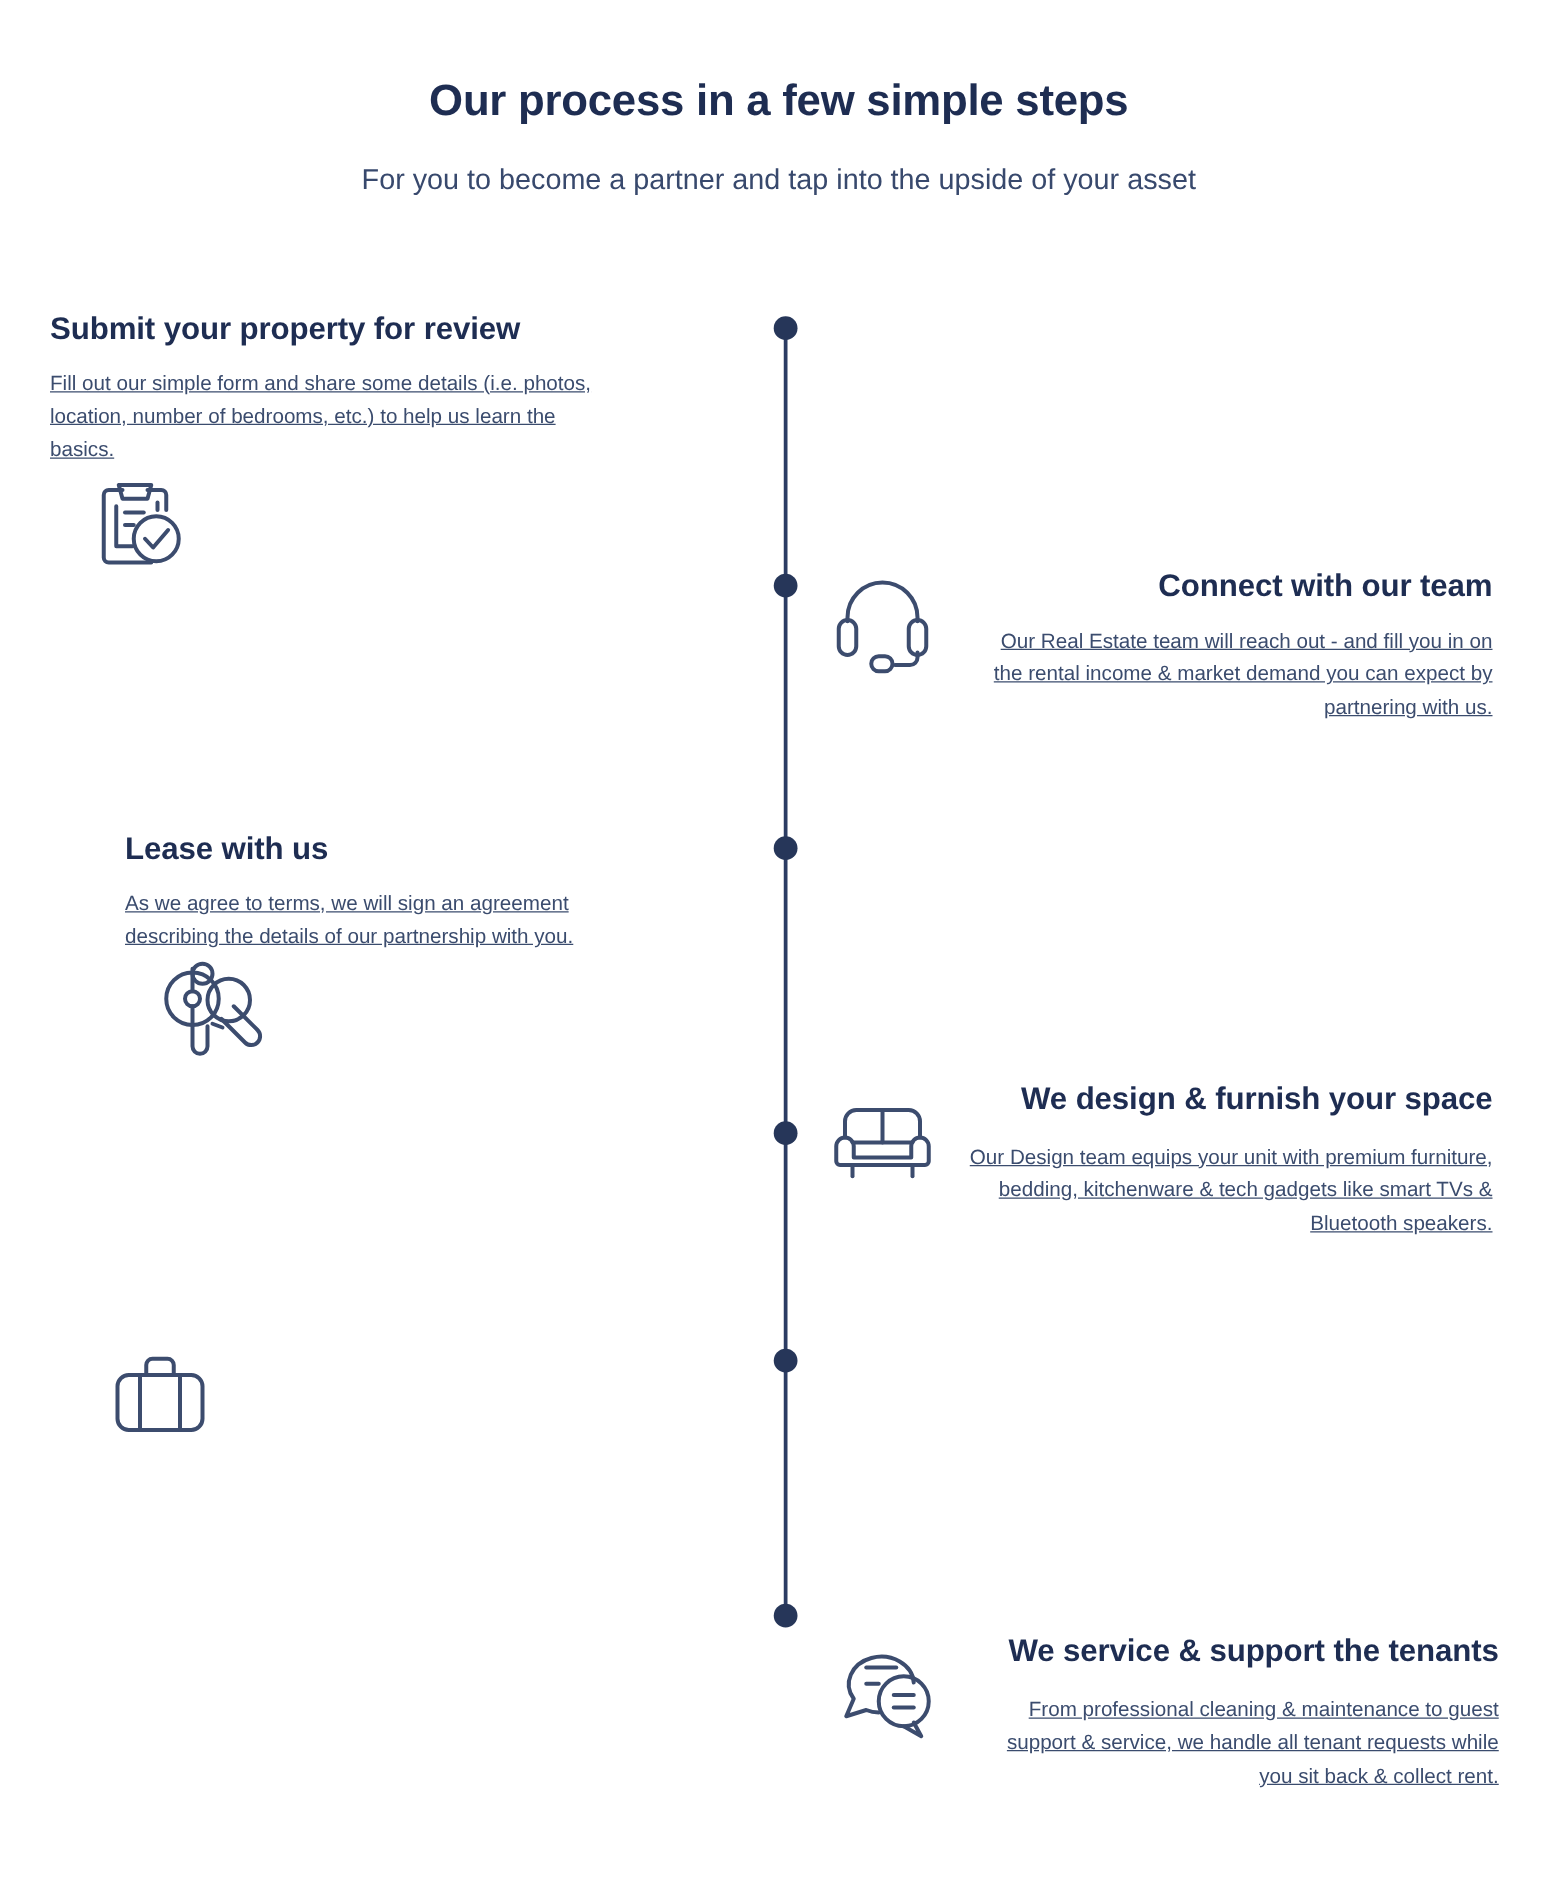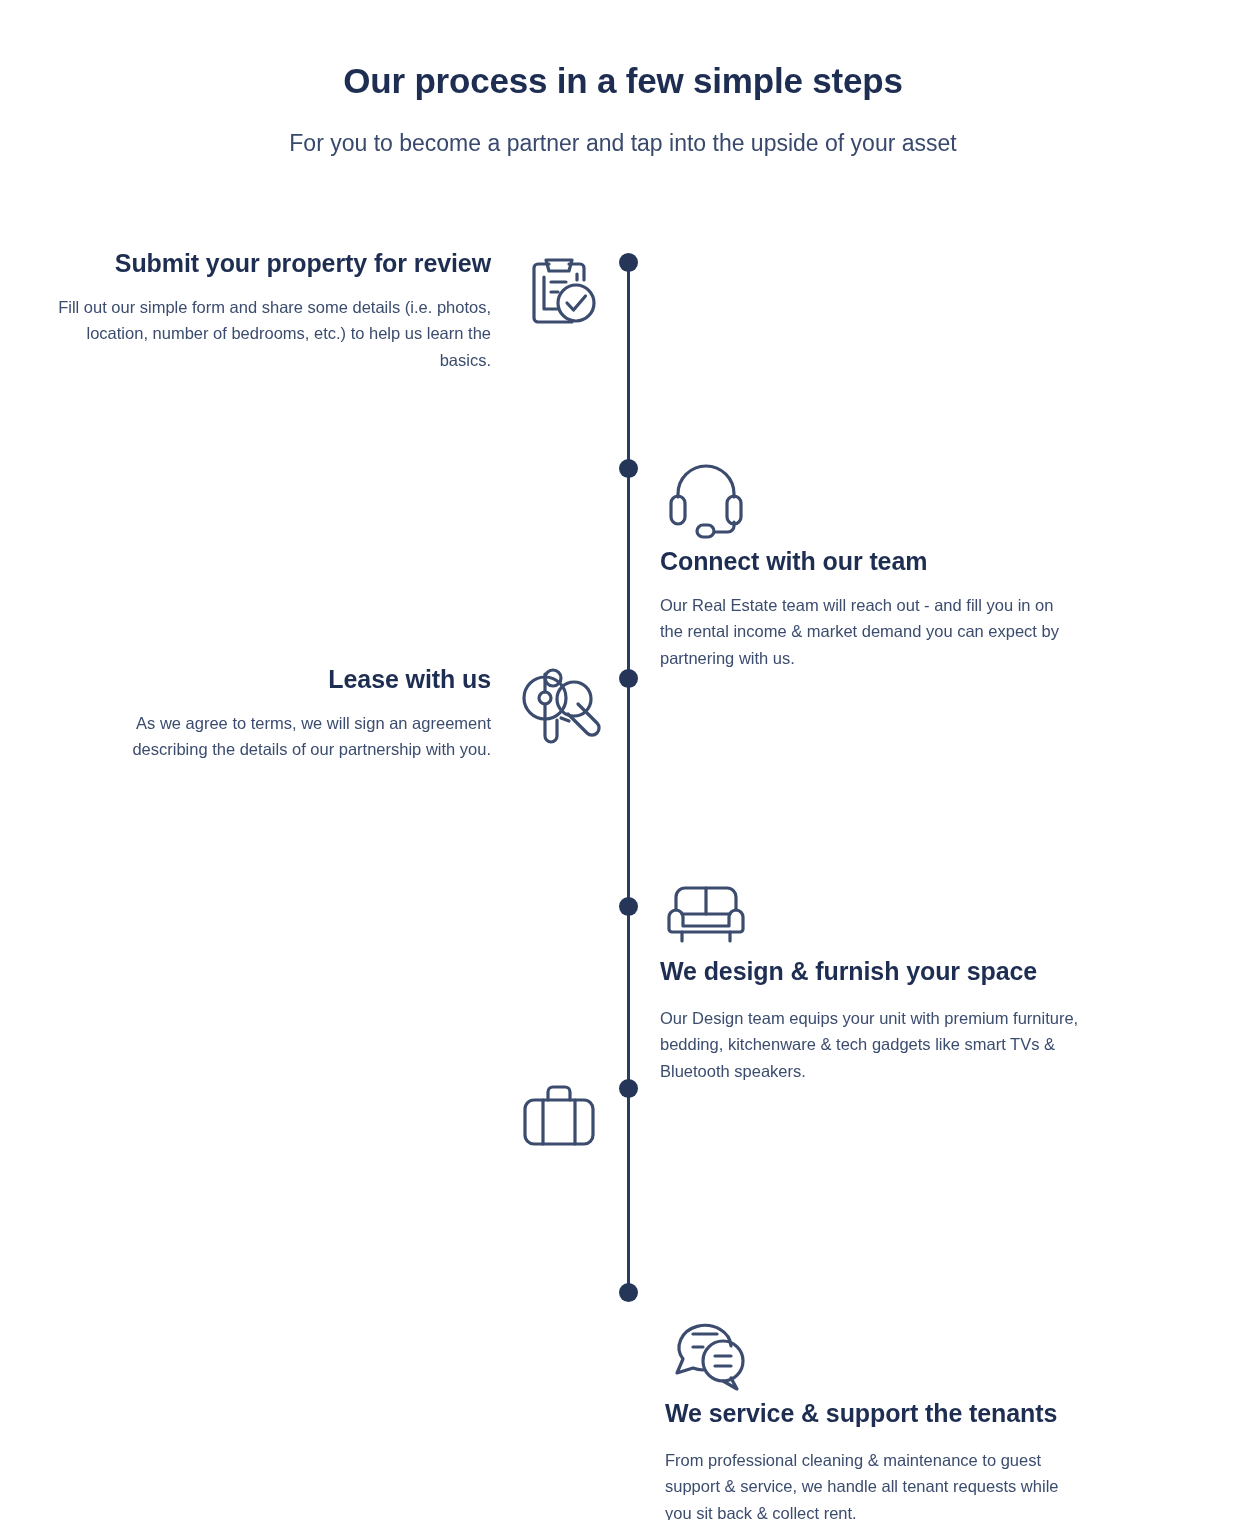--- a/index.html
+++ b/index.html
@@ -61,28 +61,27 @@
     margin-top: -9px;
   }
 
   
   .step {
     position: absolute;
     display: flex;
     align-items: flex-start;
   }
   .step-left {
+    flex-direction: column;
+    justify-content: flex-end;
+  }
+  .step-right {
     flex-direction: row;
-    justify-content: flex-end;
+    justify-content: flex-start;
     text-align: right;
-  }
-  .step-right {
-    flex-direction: column;
-    justify-content: flex-start;
-    text-align: left;
   }
 
   .step-text {
     display: block;
   }
   .step-left .step-text { padding-right: 0; }
 
   .step-heading {
     margin: 0;
     font-size: 25px;
@@ -91,20 +90,21 @@
     color: #1e2d52;
     letter-spacing: -0.1px;
   }
   .step-body {
     margin: 0;
     padding-top: 13px;
     font-size: 16.5px;
     line-height: 1.62;
     color: #3b4c6e;
     font-weight: normal;
+    text-decoration: underline;
   }
 
   .step-icon {
     width: 92px;
     height: 92px;
     flex: 0 0 92px;
     display: block;
   }
   .step-left .step-icon { margin-left: 22px; }
   .step-right .step-icon { margin-right: 22px; }

